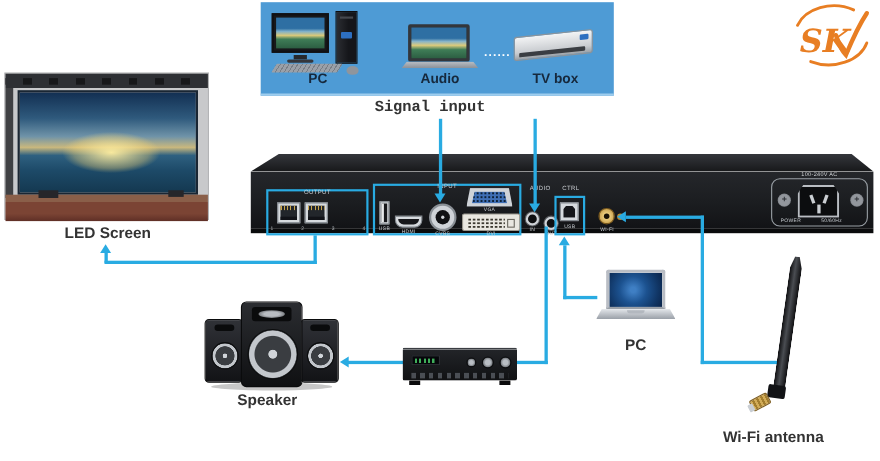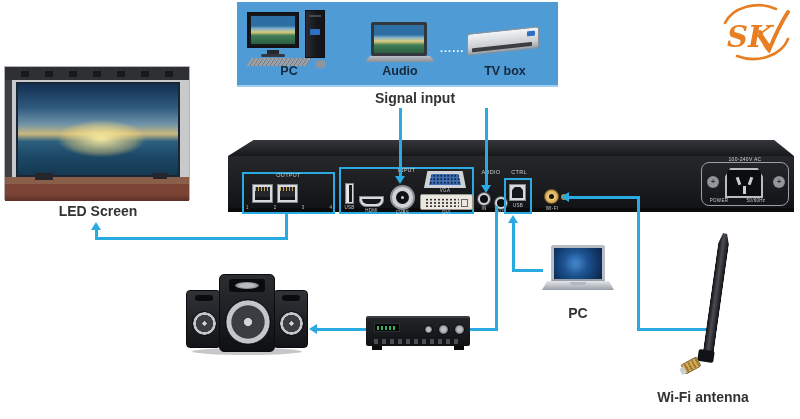--- a/index.html
+++ b/index.html
@@ -85,21 +85,21 @@
 
     <div class="abs" style="left:228px;top:22px;width:80px;height:40px;">
       <div class="abs" style="left:2px;top:6px;width:72px;height:22px;background:linear-gradient(180deg,#f3f4f5,#c9ccd0 70%,#9aa0a6);transform:skewY(-6deg);border-radius:3px;border:1px solid #8d9399;">
         <div class="abs" style="left:4px;bottom:2px;width:60px;height:4px;background:#3a3d42;border-radius:1px;"></div>
         <div class="abs" style="right:3px;top:3px;width:8px;height:5px;background:#2d6fc0;border-radius:1px;"></div>
       </div>
     </div>
     <div class="srclabel" style="left:230px;width:76px;">TV box</div>
   </div>
 
-  <div class="clabel" style="left:352px;top:91px;width:126px;">Signal input</div>
+  <div class="clabel" style="left:328px;top:91px;width:126px;font-family:Liberation Mono, monospace;">Signal input</div>
 
   <svg class="abs" style="left:716px;top:2px;" width="82" height="62" viewBox="0 0 82 62">
     <path d="M60,7 C40,-2 16,6 9,21" fill="none" stroke="var(--logo)" stroke-width="2.6" stroke-linecap="round"></path>
     <path d="M21,54 C42,62 66,53 72,37" fill="none" stroke="var(--logo)" stroke-width="2.6" stroke-linecap="round"></path>
     <text x="11" y="45" font-family="'DejaVu Serif',serif" font-style="italic" font-weight="bold" font-size="29" fill="var(--logo)">SK</text>
     <path d="M44,30 C47,39 50,45 53,48 C58,36 66,19 72,10" fill="none" stroke="var(--logo)" stroke-width="4" stroke-linecap="round"></path>
   </svg>
 
   <div class="abs" style="left:4px;top:66px;width:186px;height:134px;background:#c8c9cb;border:1px solid #b3b4b6;">
     <div class="abs" style="left:0;top:0;width:100%;height:13px;background:#2e3034;">
@@ -228,20 +228,21 @@
       <div class="abs" style="left:8px;top:4px;width:18px;height:6px;background:#0a0b0c;border-radius:3px;"></div>
       <div class="cone" style="left:5px;top:20px;width:25px;height:25px;"></div>
     </div>
     <div class="abs" style="left:33px;top:0;width:56px;height:78px;border-radius:5px;background:linear-gradient(180deg,#2b2d31,#0f1012);border:1px solid #0a0b0c;">
       <div class="abs" style="left:9px;top:4px;width:36px;height:13px;background:#0a0b0c;border-radius:3px;">
         <div class="abs" style="left:6px;top:3px;width:24px;height:7px;background:radial-gradient(ellipse,#b9bdc2 0 40%,#3a3d41 100%);border-radius:50%;"></div>
       </div>
       <div class="cone" style="left:5px;top:24px;width:46px;height:46px;"></div>
     </div>
   </div>
+  <div class="clabel" style="left:183px;top:356px;width:120px;">Speaker</div>
 
   <div class="abs" style="left:366px;top:314px;width:104px;height:38px;">
     <div class="abs" style="left:0;top:2px;width:104px;height:30px;background:linear-gradient(180deg,#222428,#101113);border-top:2px solid #3a3d42;border-radius:2px;">
       <div class="abs" style="left:8px;top:5px;width:26px;height:9px;background:#05070a;border:1px solid #2c2f34;">
         <div class="abs" style="left:2px;top:2px;width:18px;height:4px;background:repeating-linear-gradient(90deg,#3fae5a 0 2px,transparent 2px 4px);"></div>
       </div>
       <div class="abs" style="left:58px;top:7px;width:9px;height:9px;border-radius:50%;background:radial-gradient(circle,#b9bec4 0 35%,#2e3135 100%);border:1px solid #0b0c0e;"></div>
       <div class="abs" style="left:72px;top:6px;width:11px;height:11px;border-radius:50%;background:radial-gradient(circle,#b9bec4 0 35%,#2e3135 100%);border:1px solid #0b0c0e;"></div>
       <div class="abs" style="left:88px;top:6px;width:11px;height:11px;border-radius:50%;background:radial-gradient(circle,#b9bec4 0 35%,#2e3135 100%);border:1px solid #0b0c0e;"></div>
       <div class="abs" style="left:8px;top:21px;width:88px;height:5px;background:repeating-linear-gradient(90deg,#4a4e54 0 4px,transparent 4px 8px);"></div>

